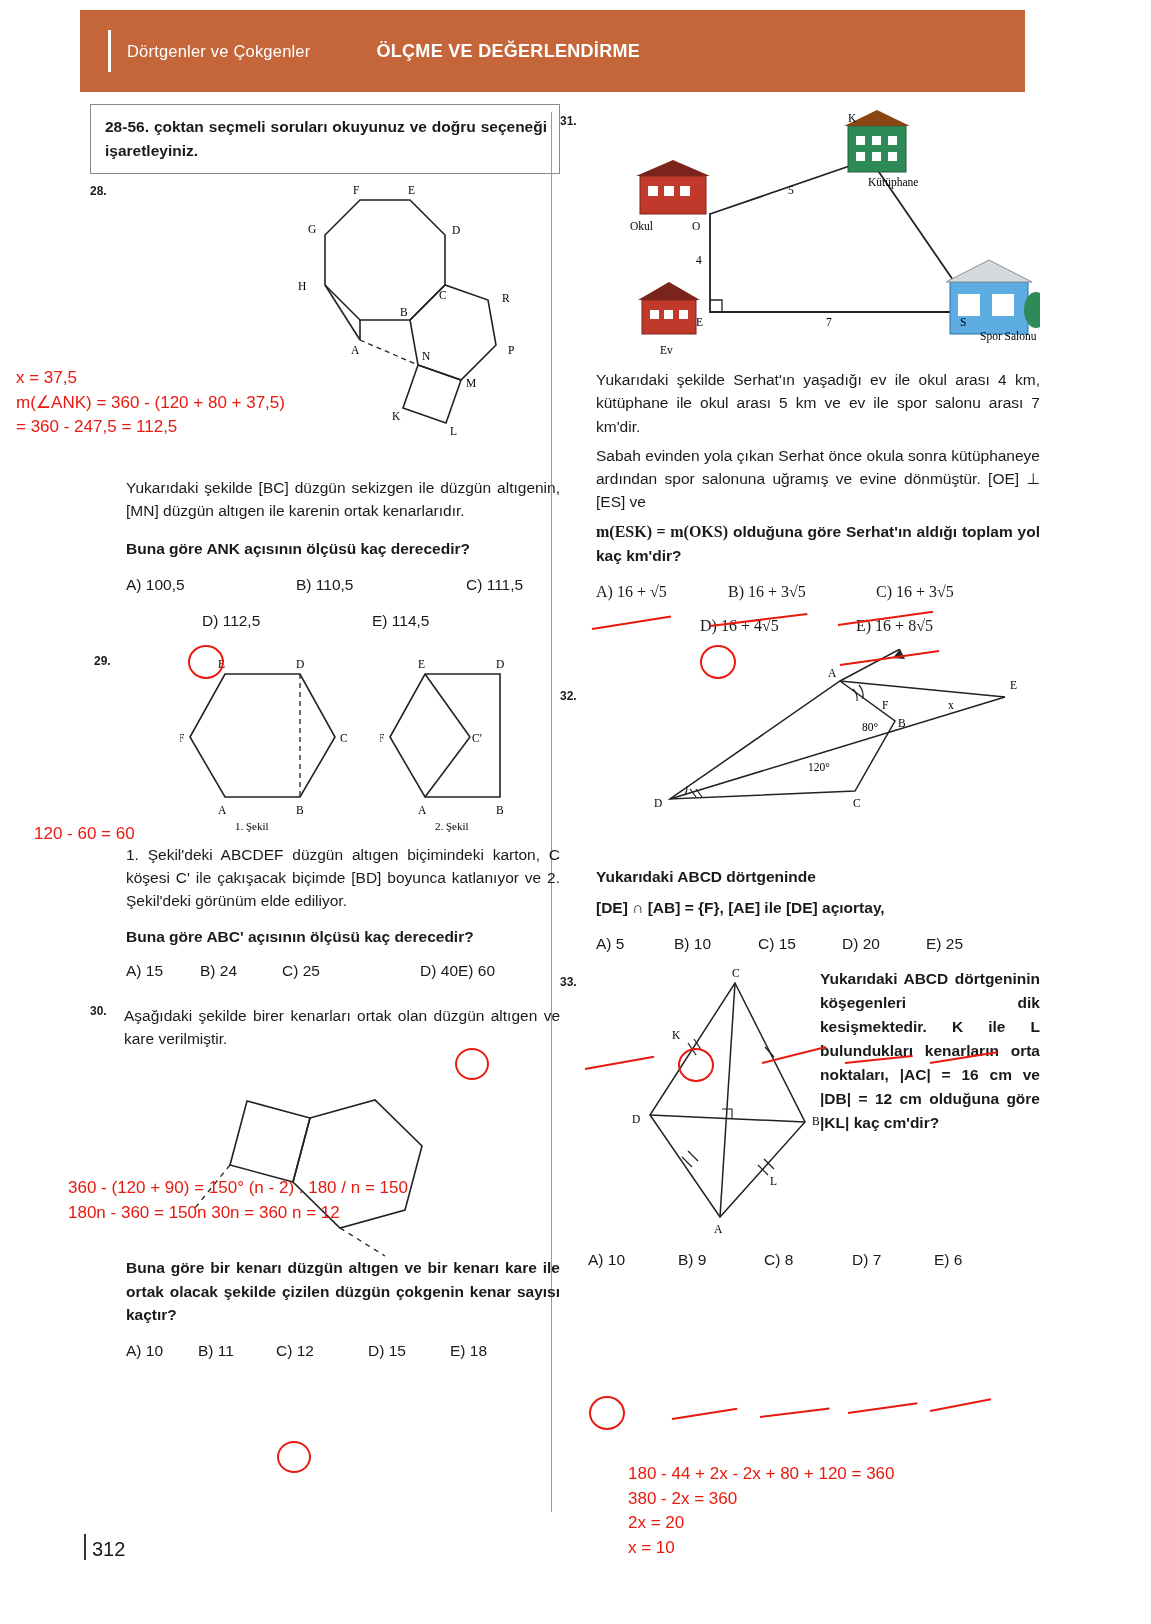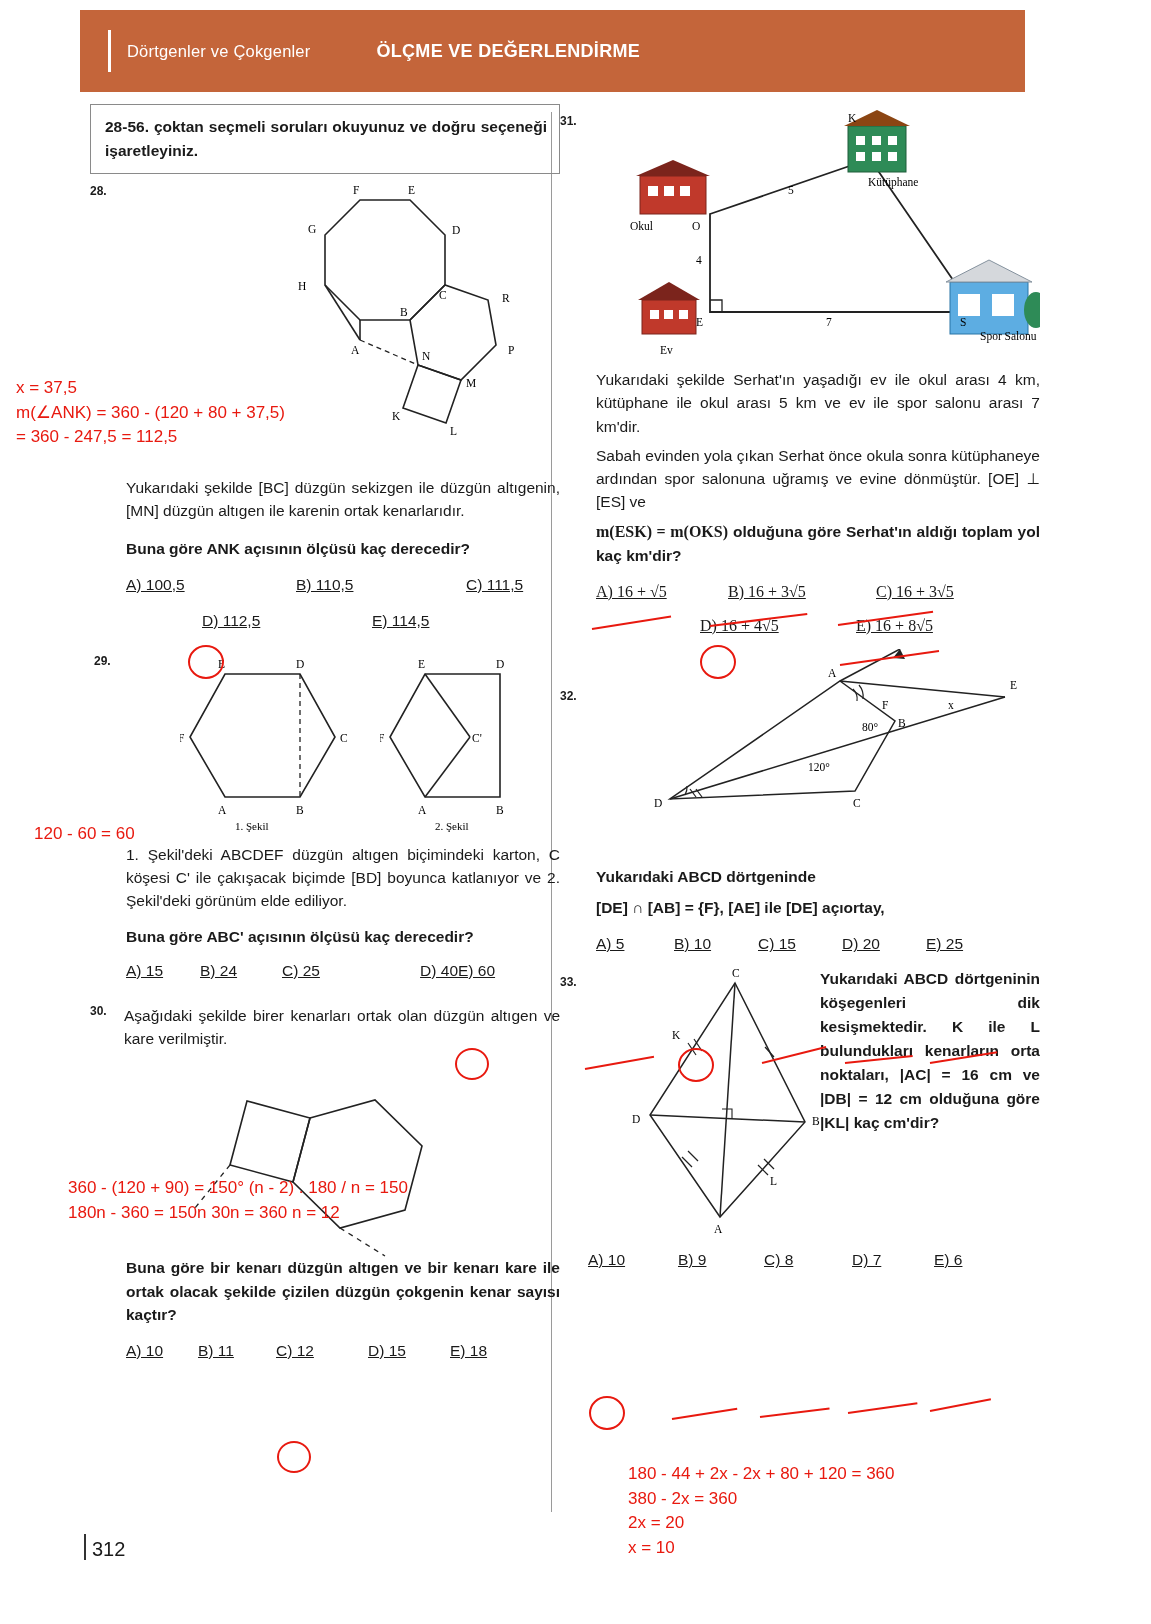--- a/index.html
+++ b/index.html
@@ -56,21 +56,21 @@
     font-size: 15.5px;
     line-height: 1.55;
     text-align: justify;
   }
 
   .qnum { font-weight: bold; font-size: 12px; }
   .qtext { font-size: 15.5px; line-height: 1.5; text-align: justify; }
   .qtext.b { font-weight: bold; }
   .indent { padding-left: 36px; }
 
-  .opts { font-size: 15.5px; display: flex; text-decoration: underline; }
+  .opts { font-size: 15.5px; display: flex; }
   .opt { white-space: nowrap; }
 
   
   .hand {
     color: #e8190f;
     font-size: 17px;
     line-height: 1.45;
     white-space: pre-line;
     position: absolute;
   }
@@ -368,21 +368,21 @@
 
     <div class="opts" style="margin-top:-6px; padding-left:28px;">
       <div class="opt" style="width:90px;">A) 10</div>
       <div class="opt" style="width:86px;">B) 9</div>
       <div class="opt" style="width:88px;">C) 8</div>
       <div class="opt" style="width:82px;">D) 7</div>
       <div class="opt">E) 6</div>
     </div>
   </div>
 
-  <div class="hand" style="left:16px; top:376px; width:400px;">x = 37,5
+  <div class="hand" style="left:16px; top:366px; width:400px;">x = 37,5
 m(∠ANK) = 360 - (120 + 80 + 37,5)
 = 360 - 247,5 = 112,5</div>
   <div class="hand" style="left:34px; top:822px;">120 - 60 = 60</div>
   <div class="hand" style="left:68px; top:1176px; width:480px;">360 - (120 + 90) = 150° (n - 2) . 180 / n = 150
 180n - 360 = 150n 30n = 360 n = 12</div>
   <div class="hand" style="left:628px; top:1462px; width:420px;">180 - 44 + 2x - 2x + 80 + 120 = 360
 380 - 2x = 360
 2x = 20
 x = 10</div>
 

